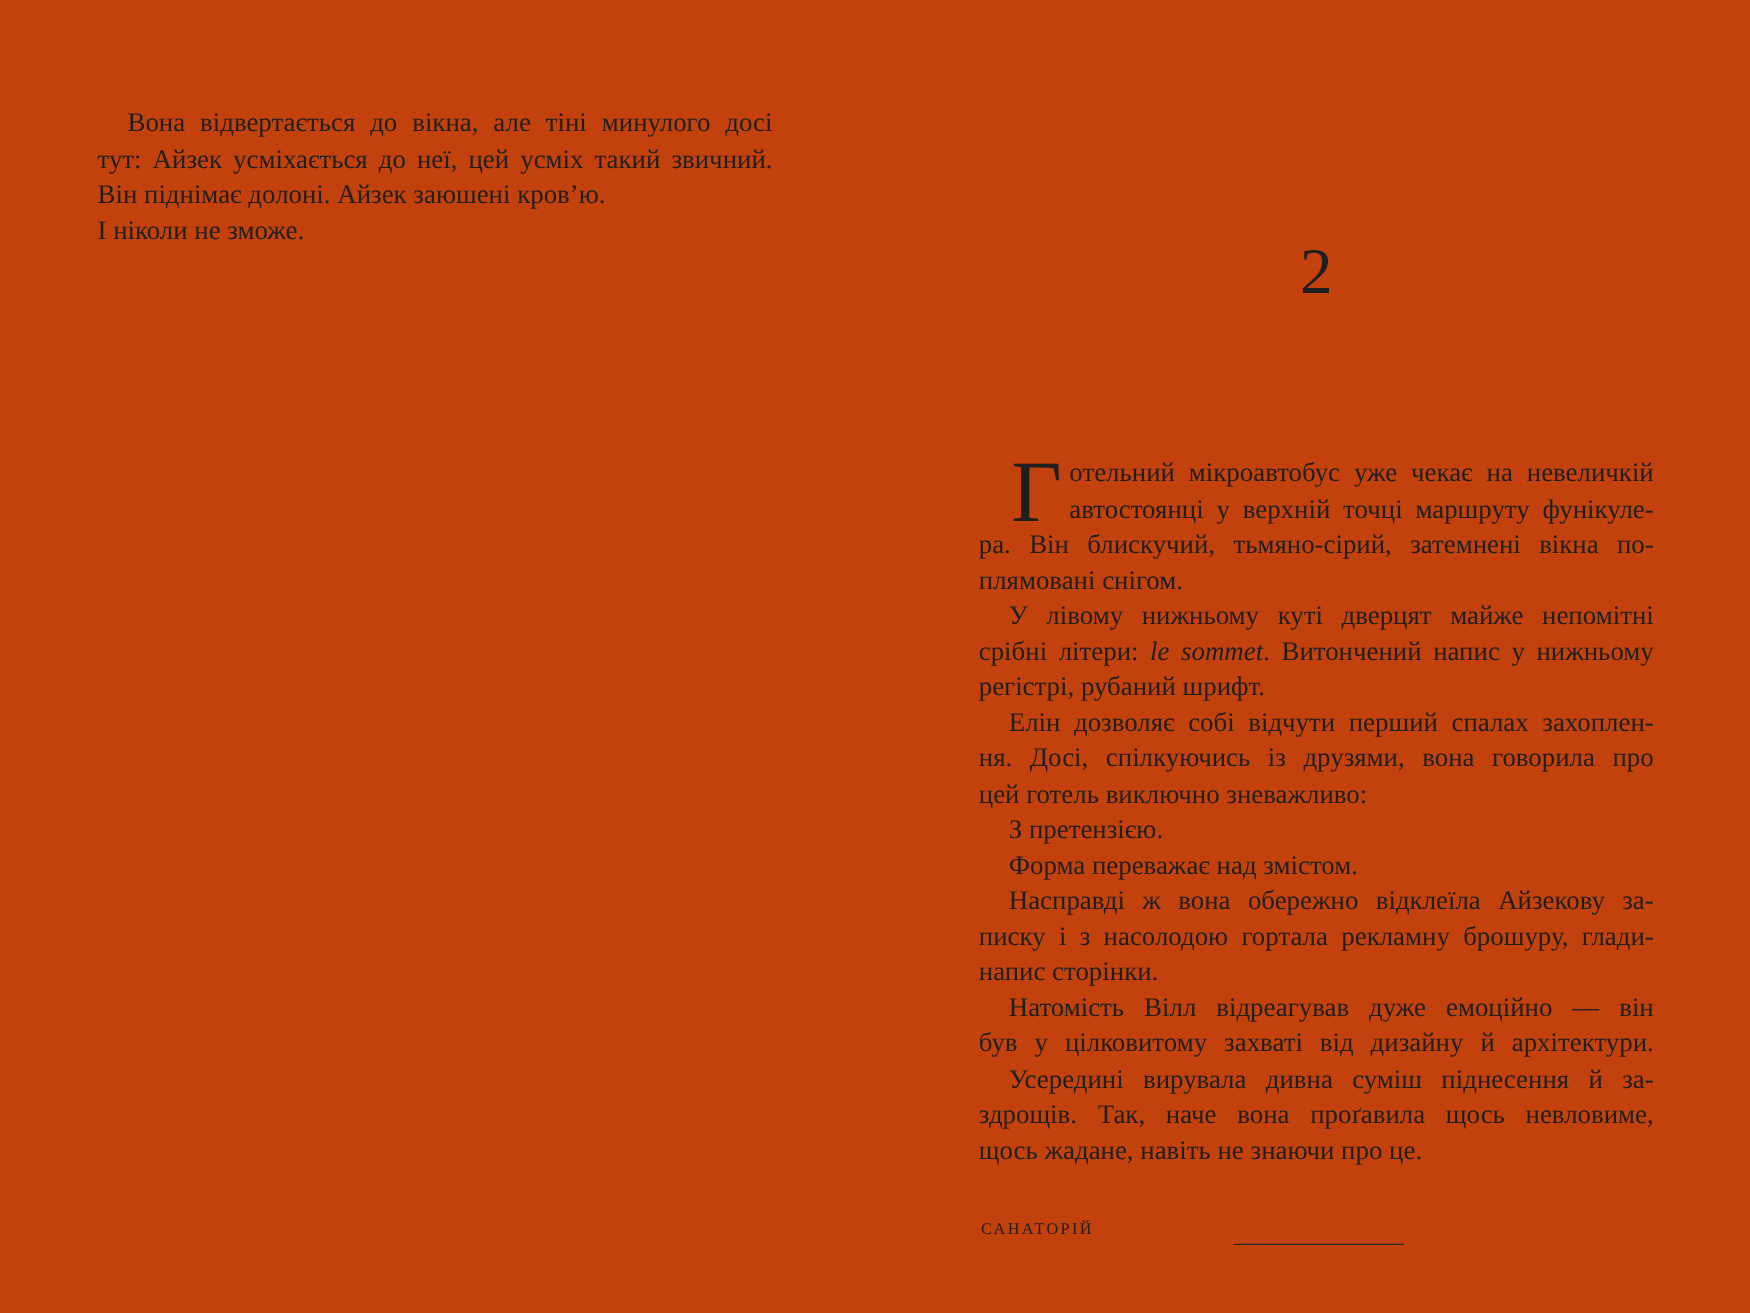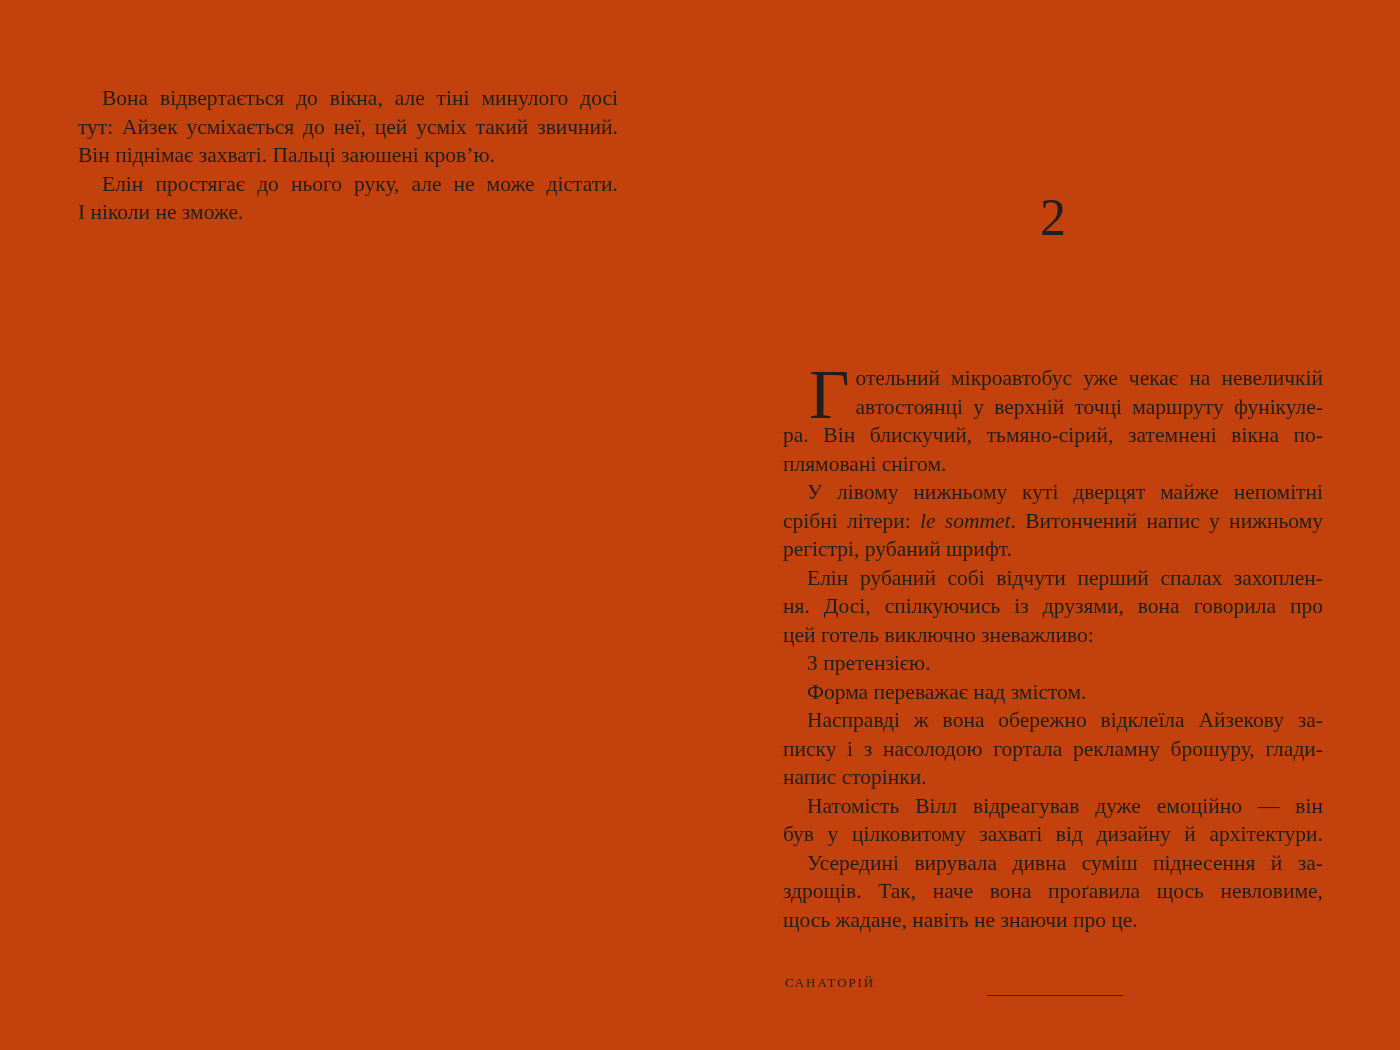--- a/index.html
+++ b/index.html
@@ -79,44 +79,43 @@
 </style>
 </head>
 <body>
 
 <div class="spread">
 
   <div id="left-text" class="textblock">
       <div class="para">
         <div class="line indent">Вона відвертається до вікна, але тіні минулого досі</div>
         <div class="line">тут: Айзек усміхається до неї, цей усміх такий звичний.</div>
-        <div class="line last">Він піднімає захваті. Пальці заюшені кров’ю.</div>
+        <div class="line last">Він піднімає долоні. Айзек заюшені кров’ю.</div>
       </div>
       <div class="para">
-        <div class="line indent">Елін простягає до нього руку, але не може дістати.</div>
         <div class="line last">І ніколи не зможе.</div>
       </div>
     </div>
 
   <div class="chapter-number">2</div>
 
   <div id="right-text" class="textblock">
       <div class="para">
         <div class="line"><span class="dropcap">Г</span>отельний мікроавтобус уже чекає на невеличкій</div>
         <div class="line">автостоянці у верхній точці маршруту фунікуле-</div>
         <div class="line">ра. Він блискучий, тьмяно-сірий, затемнені вікна по-</div>
         <div class="line last">плямовані снігом.</div>
       </div>
       <div class="para">
         <div class="line indent">У лівому нижньому куті дверцят майже непомітні</div>
         <div class="line"><span>срібні літери: </span><span class="it">le sommet</span><span>. Витончений напис у нижньому</span></div>
         <div class="line last">регістрі, рубаний шрифт.</div>
       </div>
       <div class="para">
-        <div class="line indent">Елін рубаний собі відчути перший спалах захоплен-</div>
+        <div class="line indent">Елін дозволяє собі відчути перший спалах захоплен-</div>
         <div class="line">ня. Досі, спілкуючись із друзями, вона говорила про</div>
         <div class="line last">цей готель виключно зневажливо:</div>
       </div>
       <div class="para italic">
         <div class="line last indent">З претензією.</div>
       </div>
       <div class="para italic">
         <div class="line last indent">Форма переважає над змістом.</div>
       </div>
       <div class="para">

